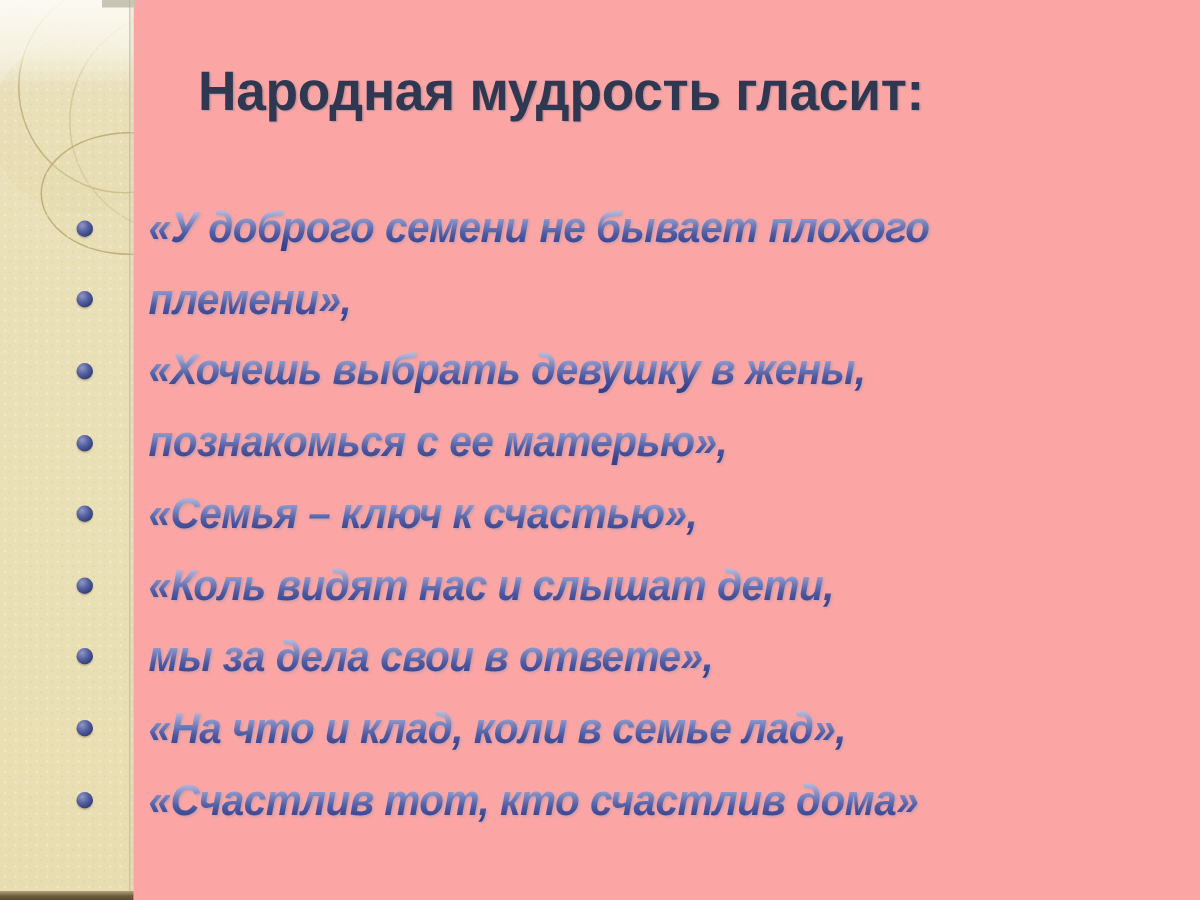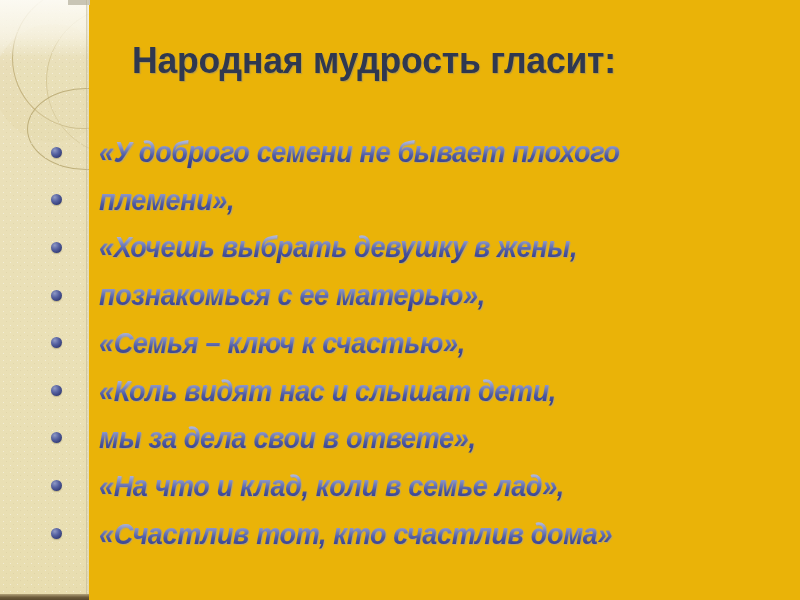--- a/index.html
+++ b/index.html
@@ -9,21 +9,21 @@
     background: #ffffff;
   }
   body {
     font-family: "Liberation Sans", sans-serif;
   }
 
   #slide {
     position: relative;
     width: 800px;
     height: 600px;
-    background: #eab308;
+    background: #fca5a5;
     overflow: hidden;
   }
 
   
   .sidebar {
     position: absolute;
     left: 0;
     top: 0;
     width: 89px;
     height: 600px;

